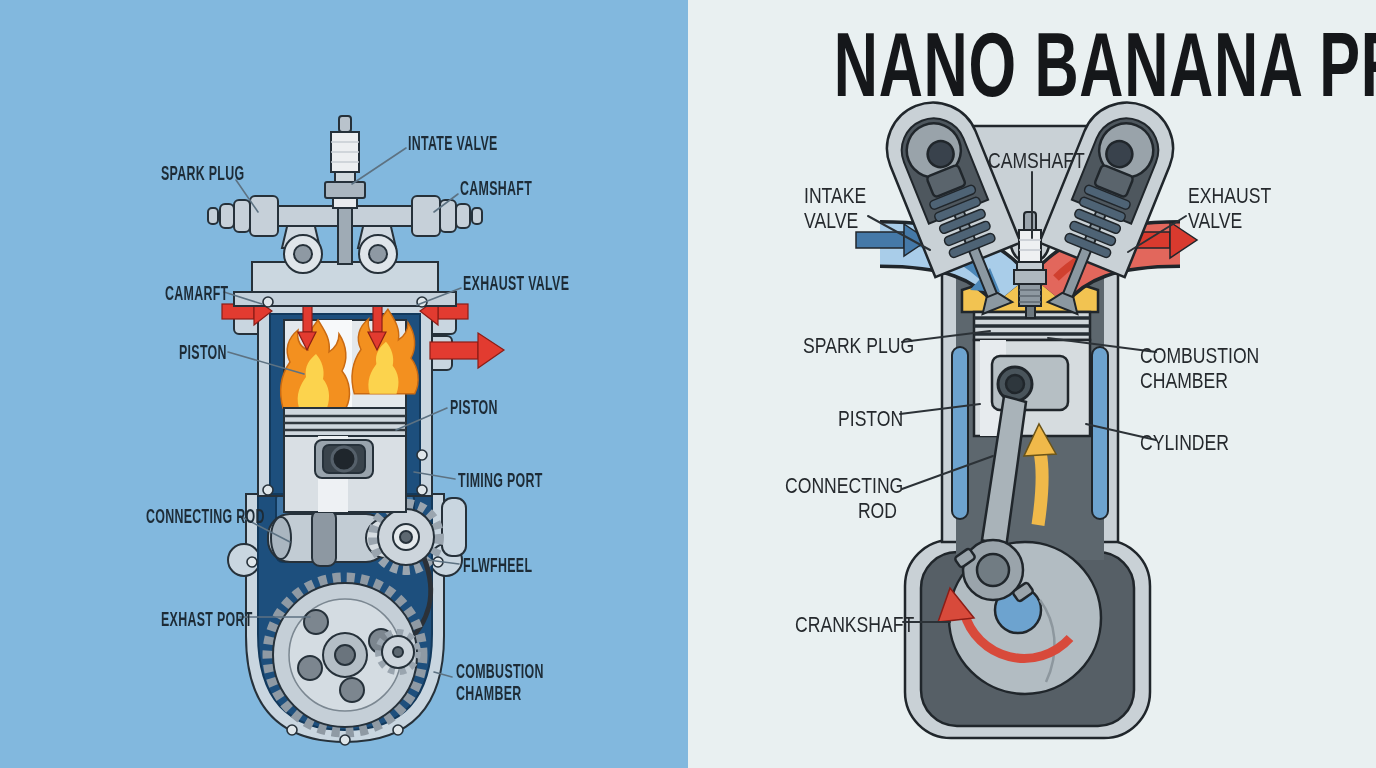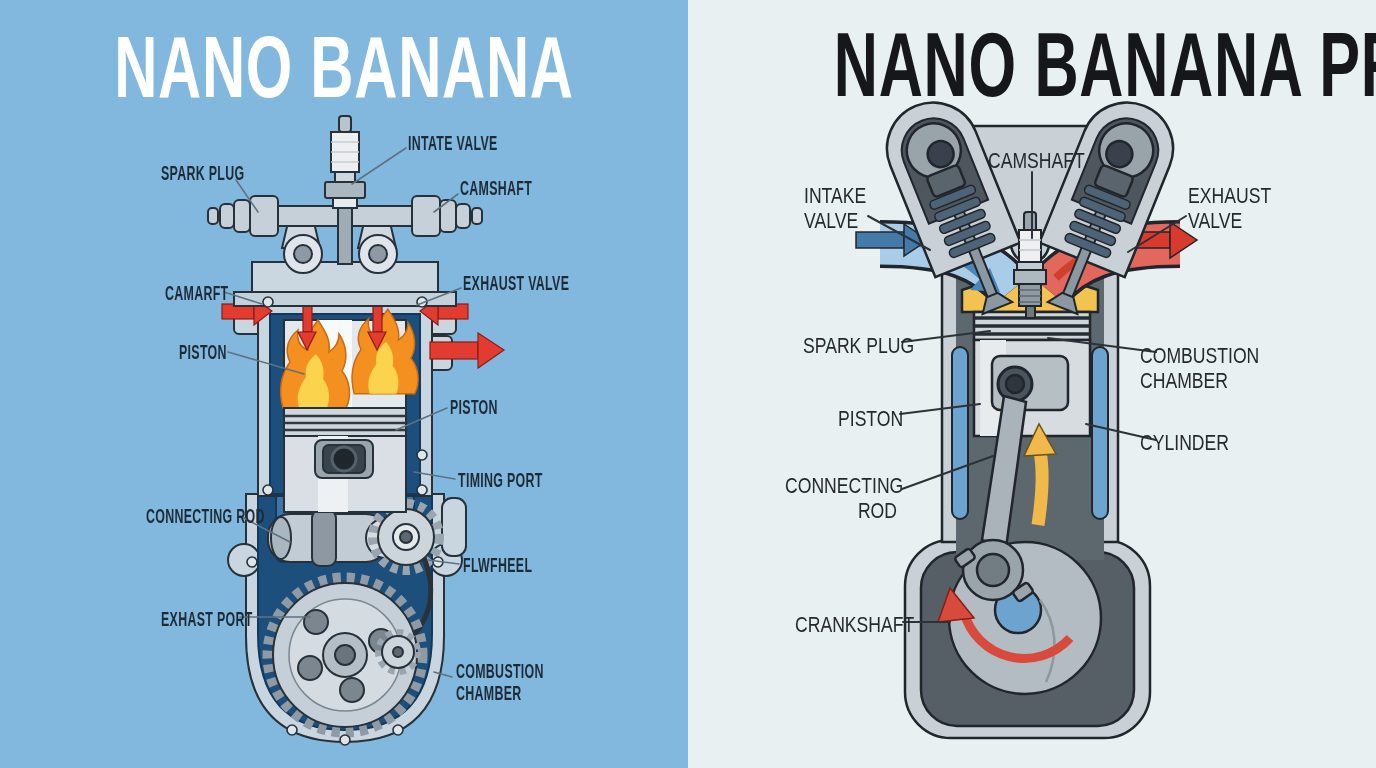--- a/index.html
+++ b/index.html
@@ -315,21 +315,20 @@
       <line x1="1186" y1="216" x2="1128" y2="252"></line>
       <line x1="902" y1="342" x2="990" y2="331"></line>
       <line x1="1156" y1="352" x2="1048" y2="338"></line>
       <line x1="900" y1="414" x2="980" y2="404"></line>
       <line x1="1156" y1="440" x2="1086" y2="424"></line>
       <line x1="902" y1="489" x2="993" y2="456"></line>
       <line x1="903" y1="622" x2="950" y2="622"></line>
     </g>
   </svg>
 
-  <div class="title" id="title-left"><span>NANO BANANA</span></div>
   <div class="title" id="title-right"><span>NANO BANANA PRO</span></div>
 
   <div class="lab ll" style="left:161px;top:162px">SPARK PLUG</div>
   <div class="lab ll" style="left:408px;top:132px">INTATE VALVE</div>
   <div class="lab ll" style="left:460px;top:177px">CAMSHAFT</div>
   <div class="lab ll" style="left:165px;top:282px">CAMARFT</div>
   <div class="lab ll" style="left:463px;top:272px">EXHAUST VALVE</div>
   <div class="lab ll" style="left:179px;top:341px">PISTON</div>
   <div class="lab ll" style="left:450px;top:396px">PISTON</div>
   <div class="lab ll" style="left:458px;top:469px">TIMING PORT</div>

